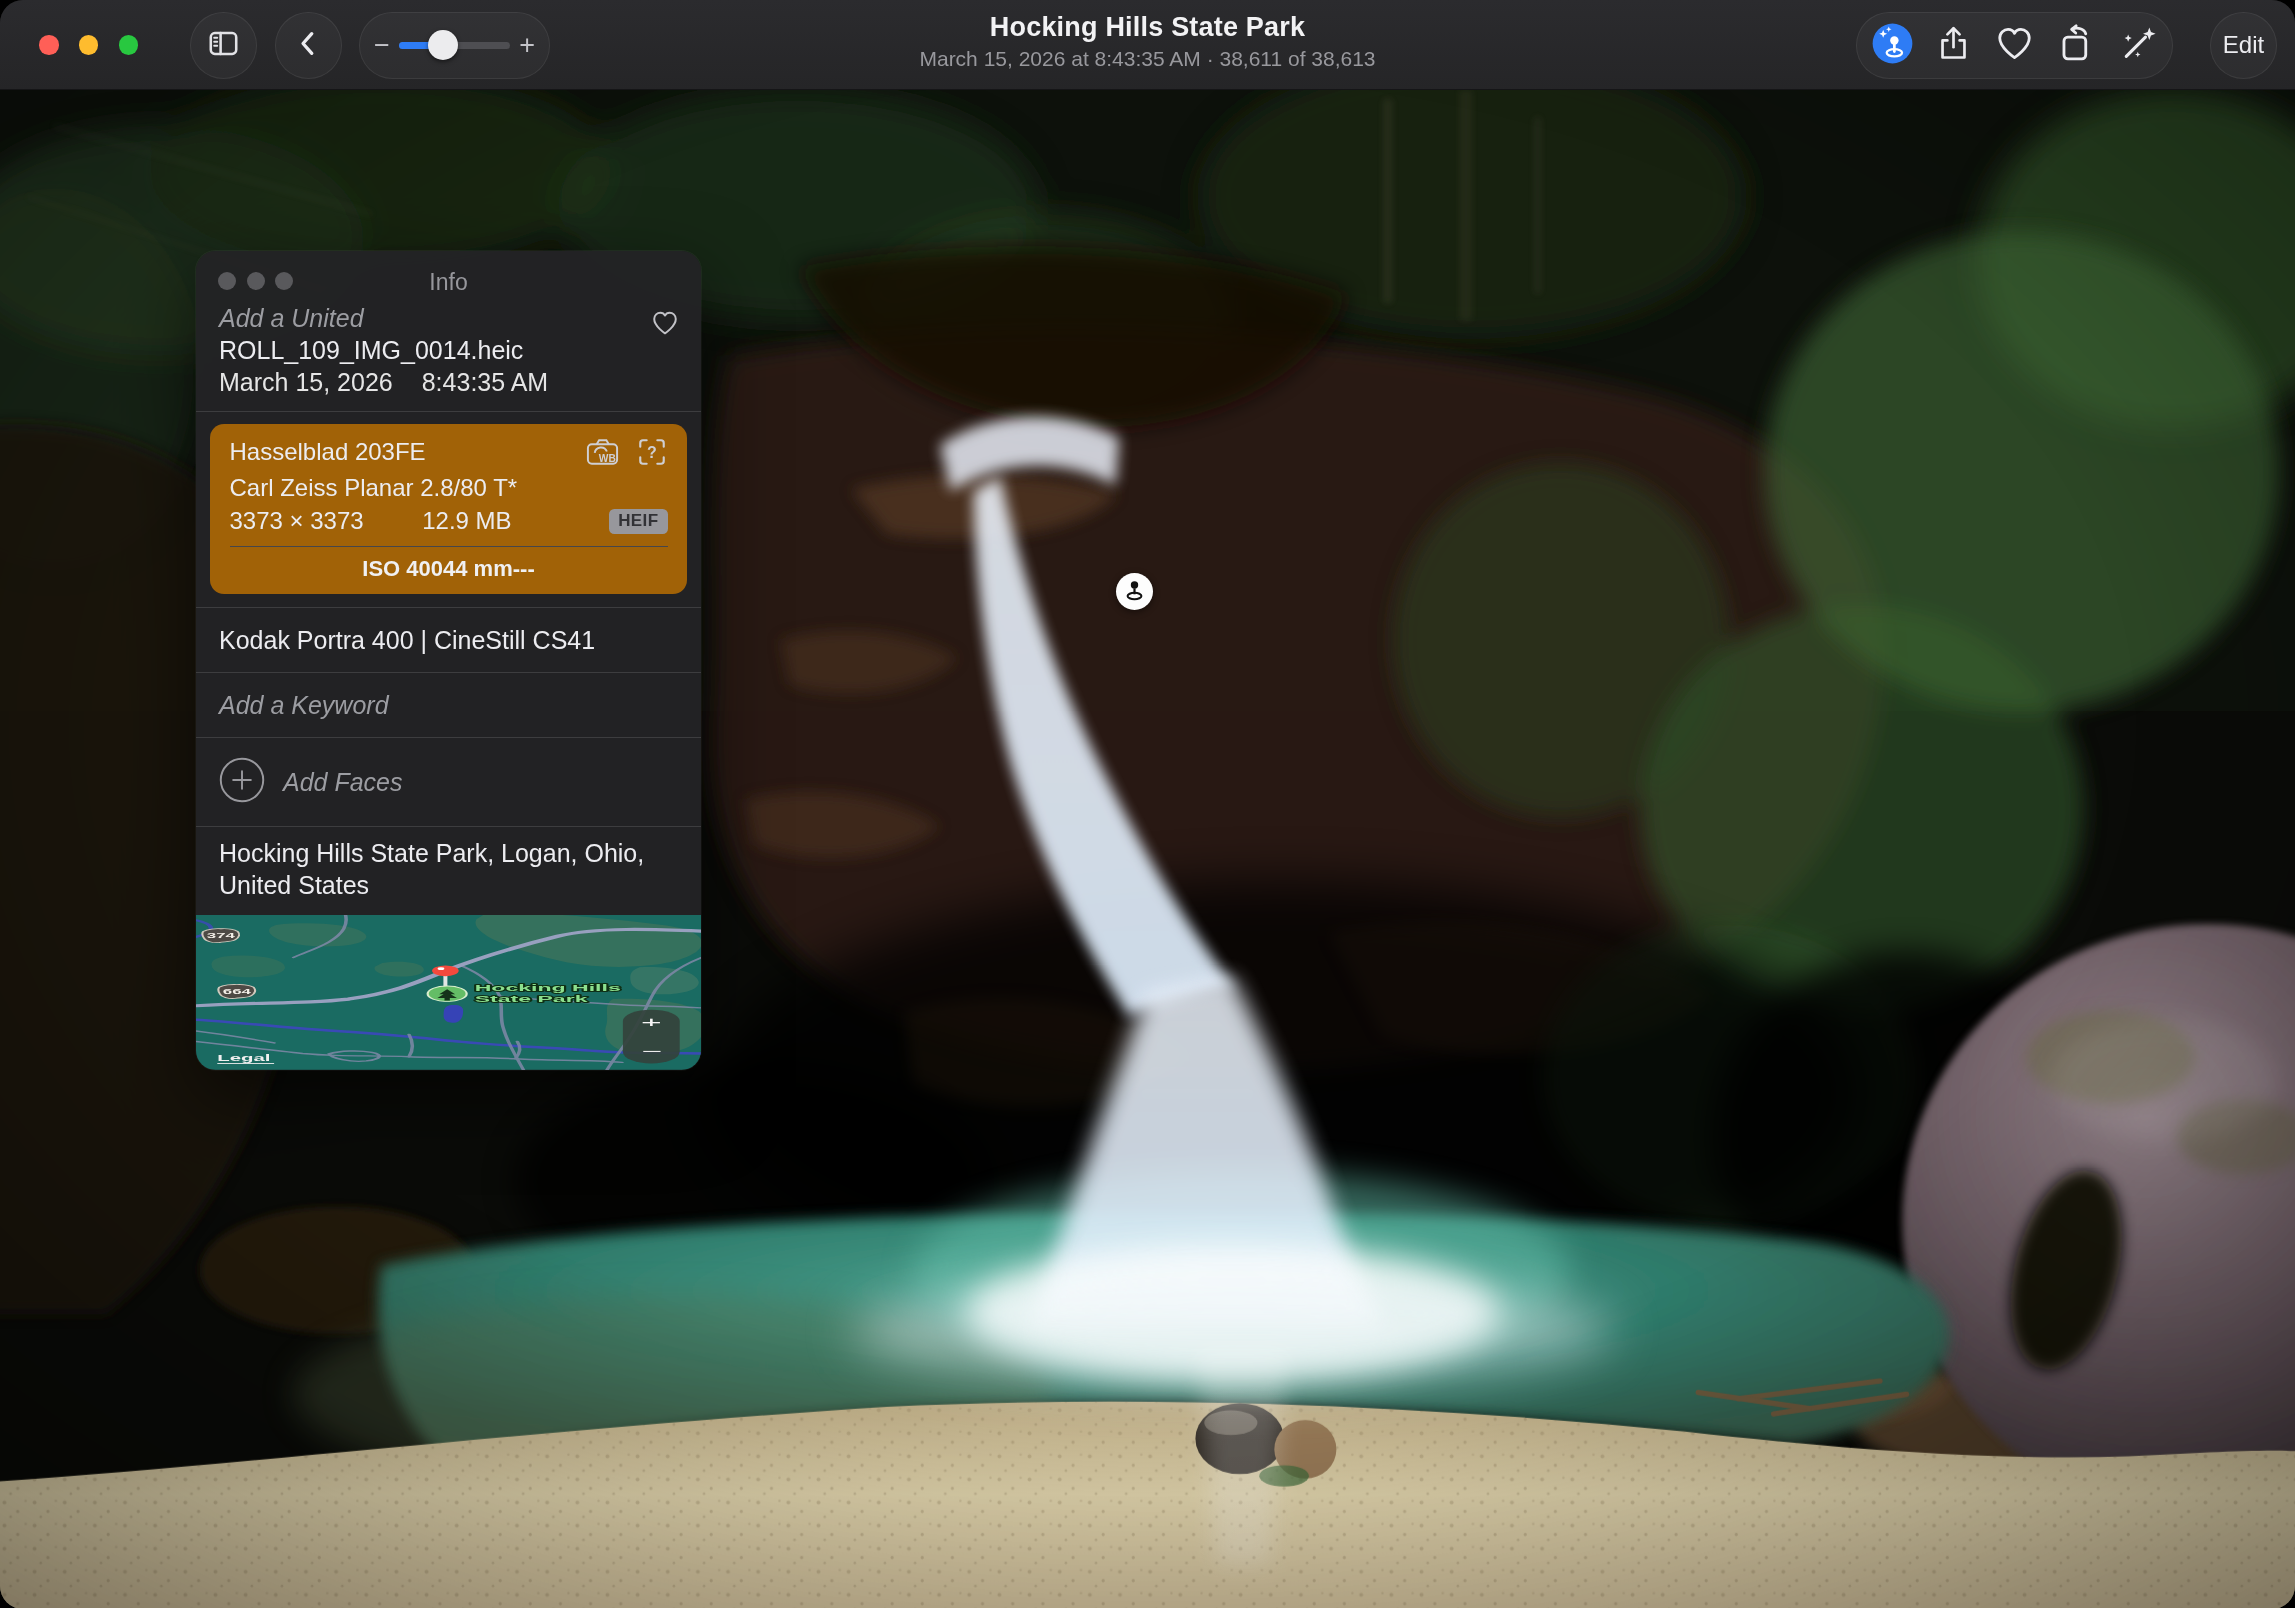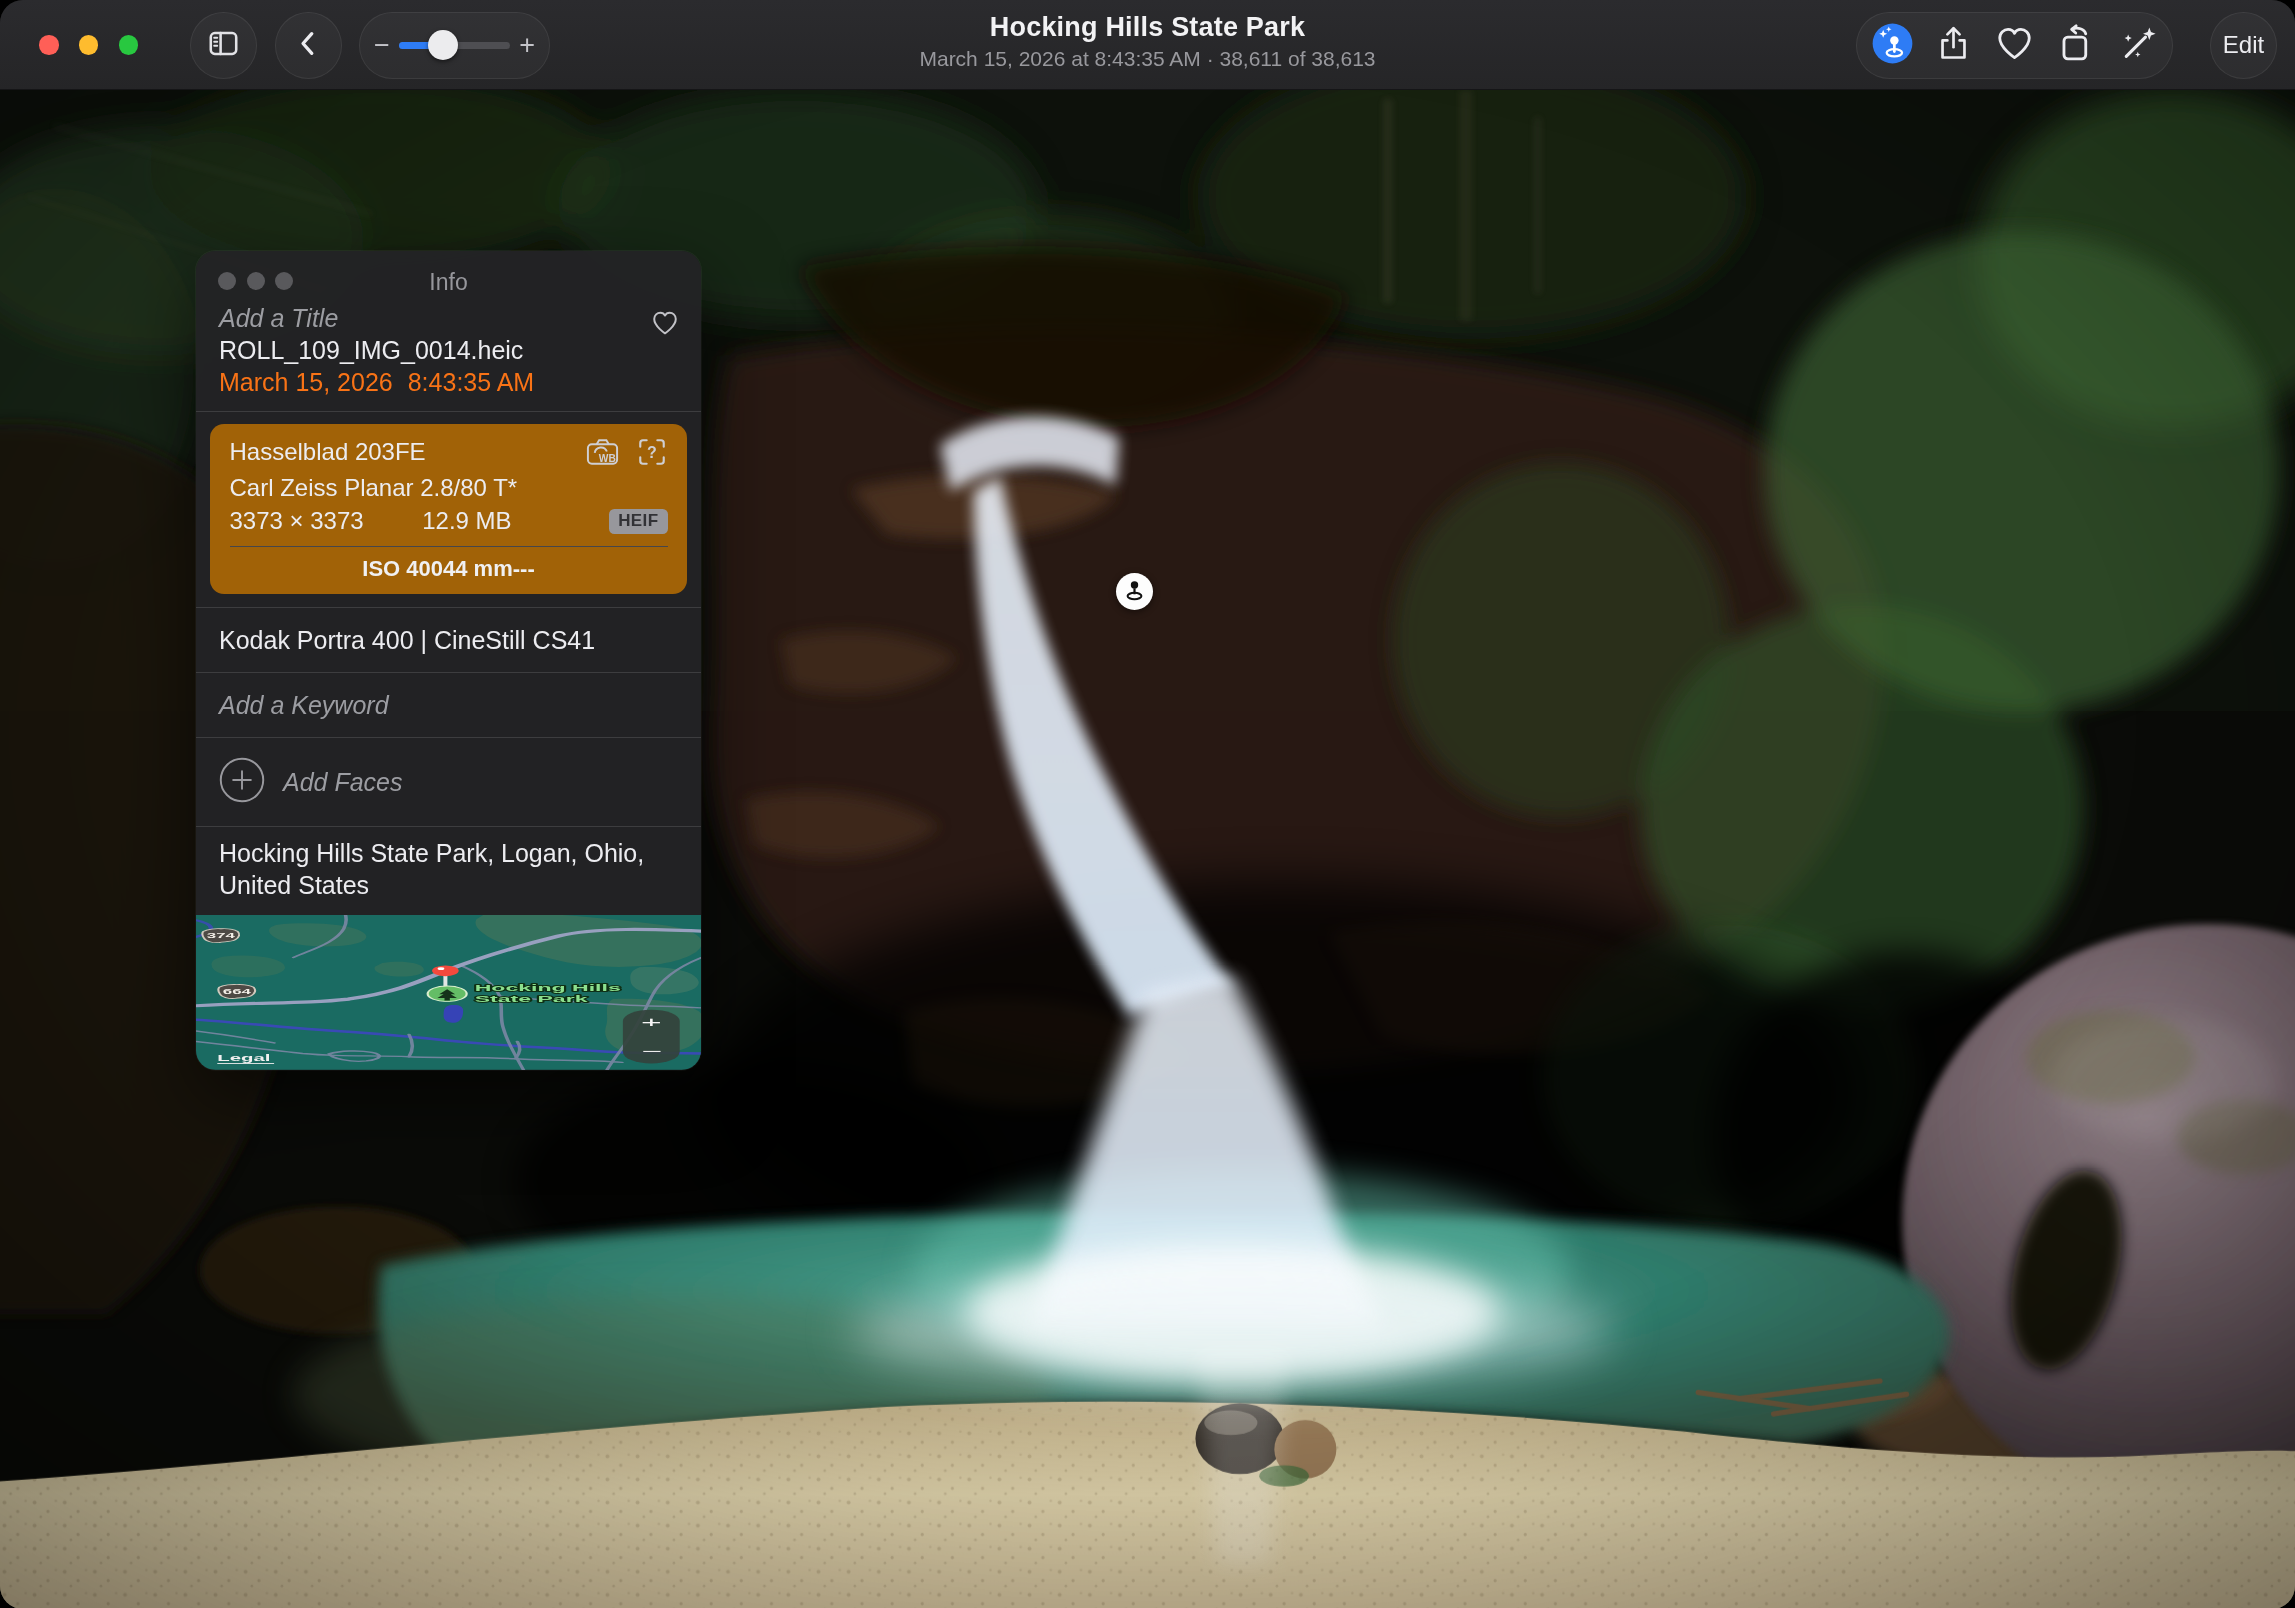--- a/index.html
+++ b/index.html
@@ -39,21 +39,21 @@
 
   
   .info-panel{position:absolute;left:196px;top:161px;width:505px;height:819px;border-radius:19.5px;background:rgba(35,35,37,.97);box-shadow:0 30px 80px rgba(0,0,0,.6),0 0 0 0.9px rgba(255,255,255,.06);color:#e8e8ec;z-index:20;display:flex;flex-direction:column;}
   .ip-header{position:relative;height:46px;flex:0 0 auto;}
   .ip-dots{position:absolute;left:22px;top:21px;display:flex;gap:10.6px;}
   .ip-dot{width:18px;height:18px;border-radius:50%;background:#59595c;}
   .ip-title{position:absolute;left:0;right:0;top:18px;text-align:center;font-size:23px;color:#97979c;}
   .ip-titlesec{position:relative;padding:5.3px 23px 12.4px;border-bottom:1.8px solid #3d3d3f;}
   .ph-italic{font-style:italic;color:#9c9da2;font-size:25px;line-height:32px;cursor:text;}
   .ip-filename{font-size:25px;line-height:32px;color:#ececf0;}
-  .ip-dateline{font-size:25px;line-height:32px;color:#f97316;display:flex;gap:15px;}
+  .ip-dateline{font-size:25px;line-height:32px;color:#e5e5e5;display:flex;gap:29px;}
   .ip-heart{position:absolute;right:21px;top:10.6px;}
   .cam-card{margin:12.4px 14px;background:#a16207;border-radius:14px;padding:10.6px 19.5px 12.4px;}
   .cam-head{display:flex;align-items:flex-start;}
   .cam-body-txt{font-size:24px;line-height:34px;color:#ececf0;font-weight:500;flex:1;}
   .cam-icons{display:flex;gap:16px;align-items:center;margin-top:1.8px;}
   .cam-lens{font-size:24px;line-height:34px;color:#ececf0;}
   .cam-dims{display:flex;align-items:center;font-size:24px;color:#ececf0;margin-top:1.8px;}
   .cam-dims .dim{width:44%;}
   .cam-dims .size{flex:1;}
   .heif-badge{background:var(--heif-bg);color:#323236;font-size:17px;font-weight:700;border-radius:5.3px;padding:2.7px 9px;letter-spacing:0.4px;}
@@ -317,21 +317,21 @@
       <div class="ip-header">
         <div class="ip-dots">
           <span class="ip-dot"></span>
           <span class="ip-dot"></span>
           <span class="ip-dot"></span>
         </div>
         <div class="ip-title">Info</div>
       </div>
 
       <div class="ip-titlesec">
-        <div class="ph-italic">Add a Title</div>
+        <div class="ph-italic">Add a United</div>
         <div class="ip-filename">ROLL_109_IMG_0014.heic</div>
         <div class="ip-dateline">
           <span>March 15, 2026</span>
           <span>8:43:35 AM</span>
         </div>
         <span class="ip-heart">
           <svg width="30" height="30" viewBox="0 0 32 32" fill="none" stroke="#c2c2c7" stroke-width="2.1" stroke-linejoin="round">
             <path d="M16,27 C16,27 4.5,19.5 4.5,11.8 C4.5,7.5 7.8,5 11,5 C13.4,5 15.2,6.4 16,8 C16.8,6.4 18.6,5 21,5 C24.2,5 27.5,7.5 27.5,11.8 C27.5,19.5 16,27 16,27 Z"></path>
           </svg>
         </span>

